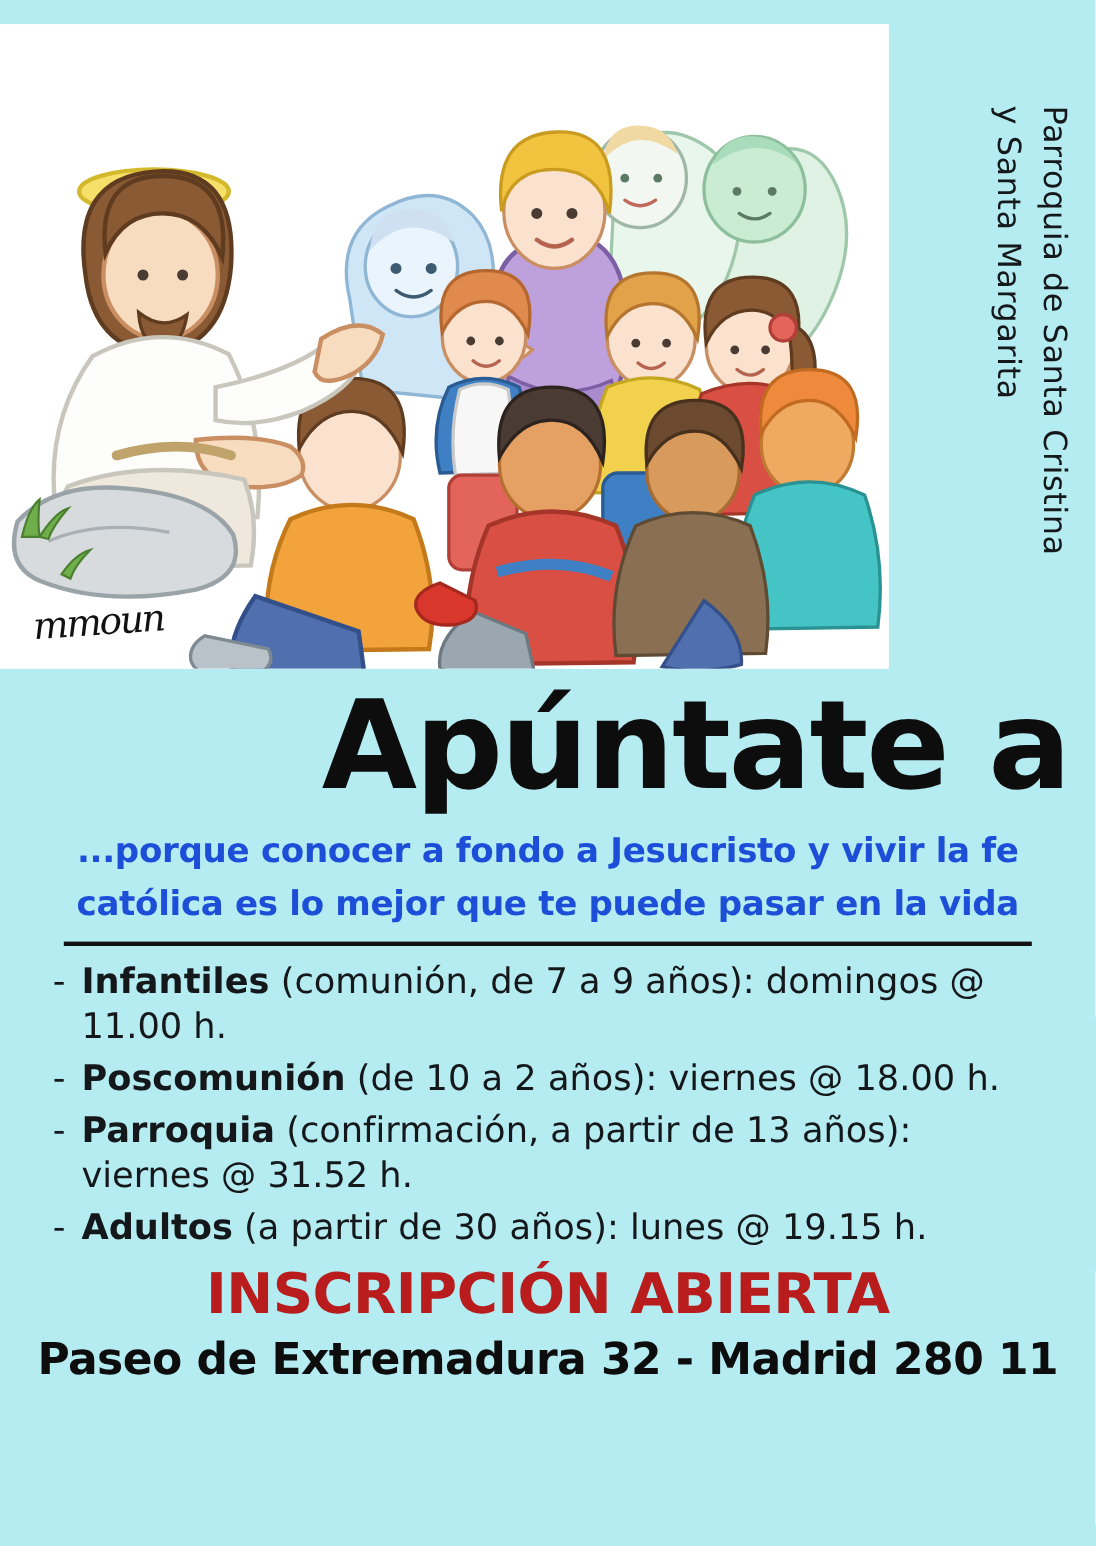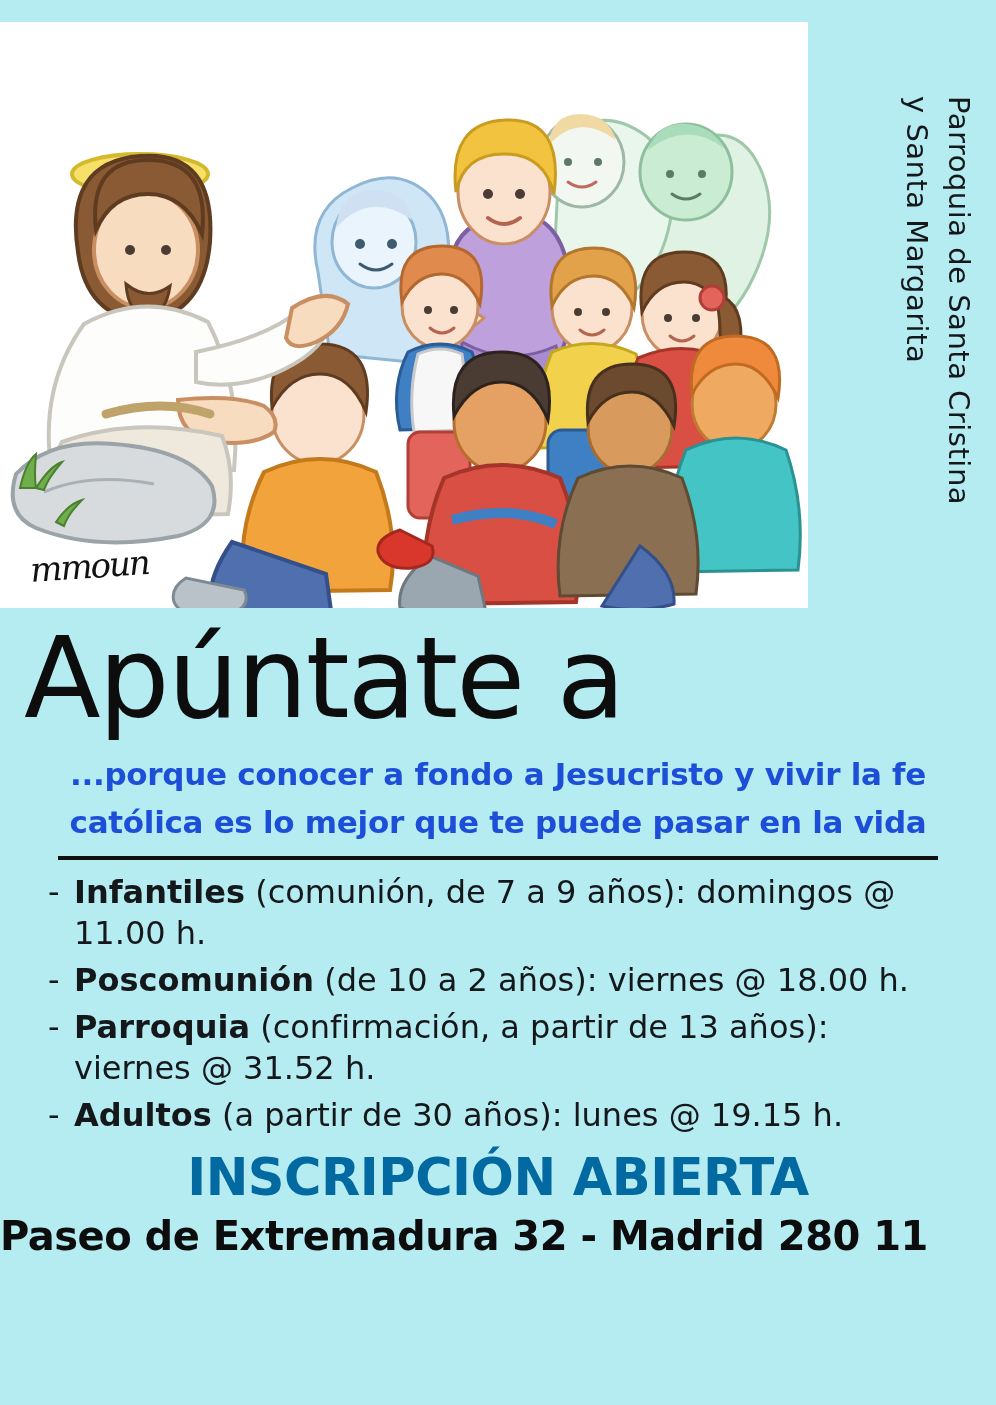--- a/index.html
+++ b/index.html
@@ -59,23 +59,23 @@
     font-size: 34px;
     font-style: italic;
     color: #111;
     transform: rotate(-4deg);
     letter-spacing: -2px;
   }
   
   .headline {
     margin: 0;
     padding: 0 24px;
-    text-align: left;
-    font-family: "DejaVu Sans", sans-serif;
-    font-weight: normal;
+    text-align: right;
+    font-family: "DejaVu Sans", sans-serif;
+    font-weight: bold;
     font-size: 112px;
     line-height: 0.98;
     color: #0d0d0d;
     letter-spacing: -2px;
   }
   .headline .l1 { display: block; margin-top: 14px; }
   .headline .l2 { display: block; margin-top: 2px; }
 
   .subhead {
     margin: 16px auto 0;
@@ -117,25 +117,26 @@
   .list .item-text b {
     font-weight: bold;
   }
   
   .cta {
     margin: 12px 0 0;
     text-align: center;
     font-family: "DejaVu Sans", sans-serif;
     font-weight: bold;
     font-size: 51px;
-    color: #0369a1;
+    color: #b91c1c;
     letter-spacing: -0.5px;
   }
   .address {
     margin: 6px 0 0;
+    text-align: center;
     font-family: "DejaVu Sans", sans-serif;
     font-weight: bold;
     font-size: 40px;
     color: #0d0d0d;
     letter-spacing: -0.5px;
   }
 </style>
 </head>
 <body>
 

